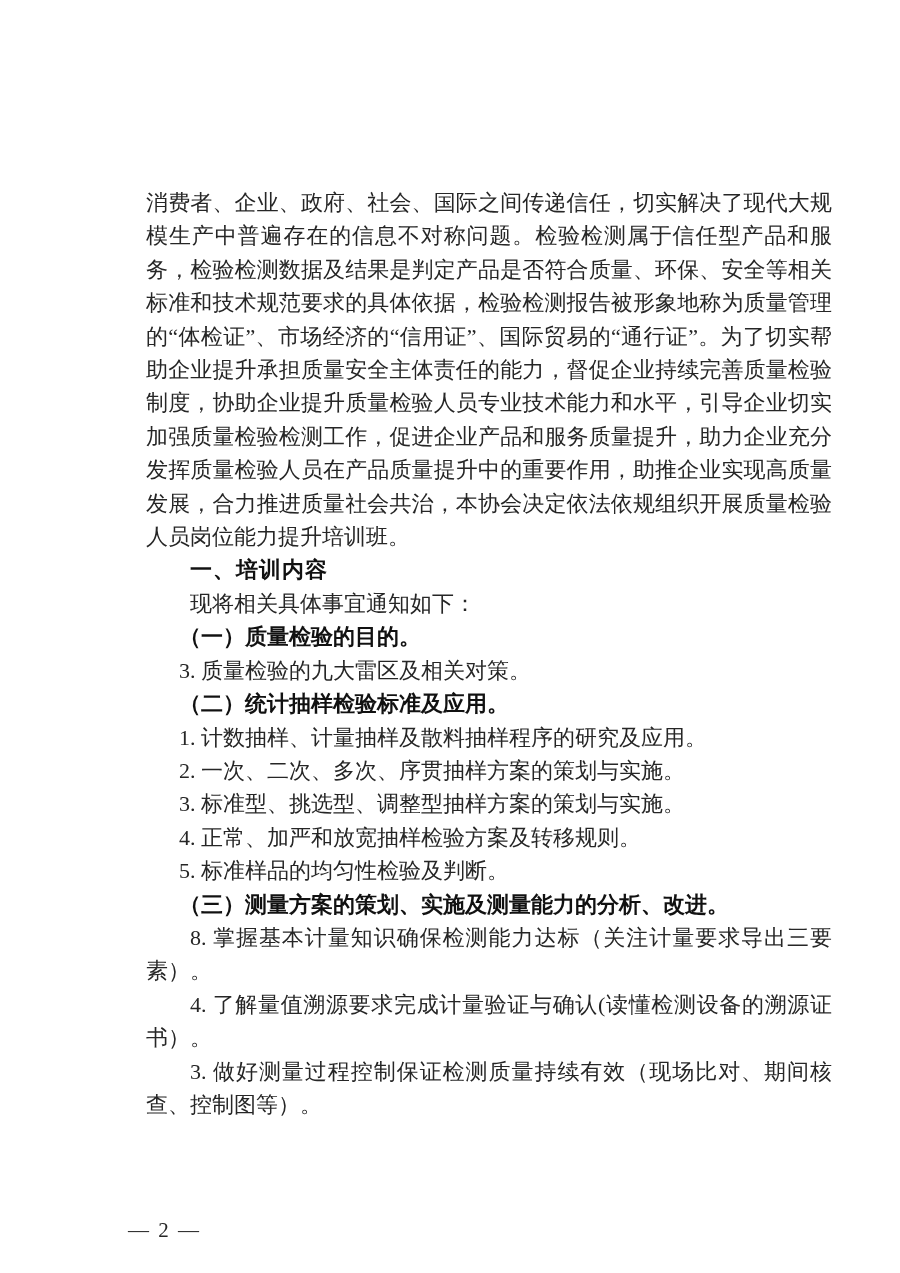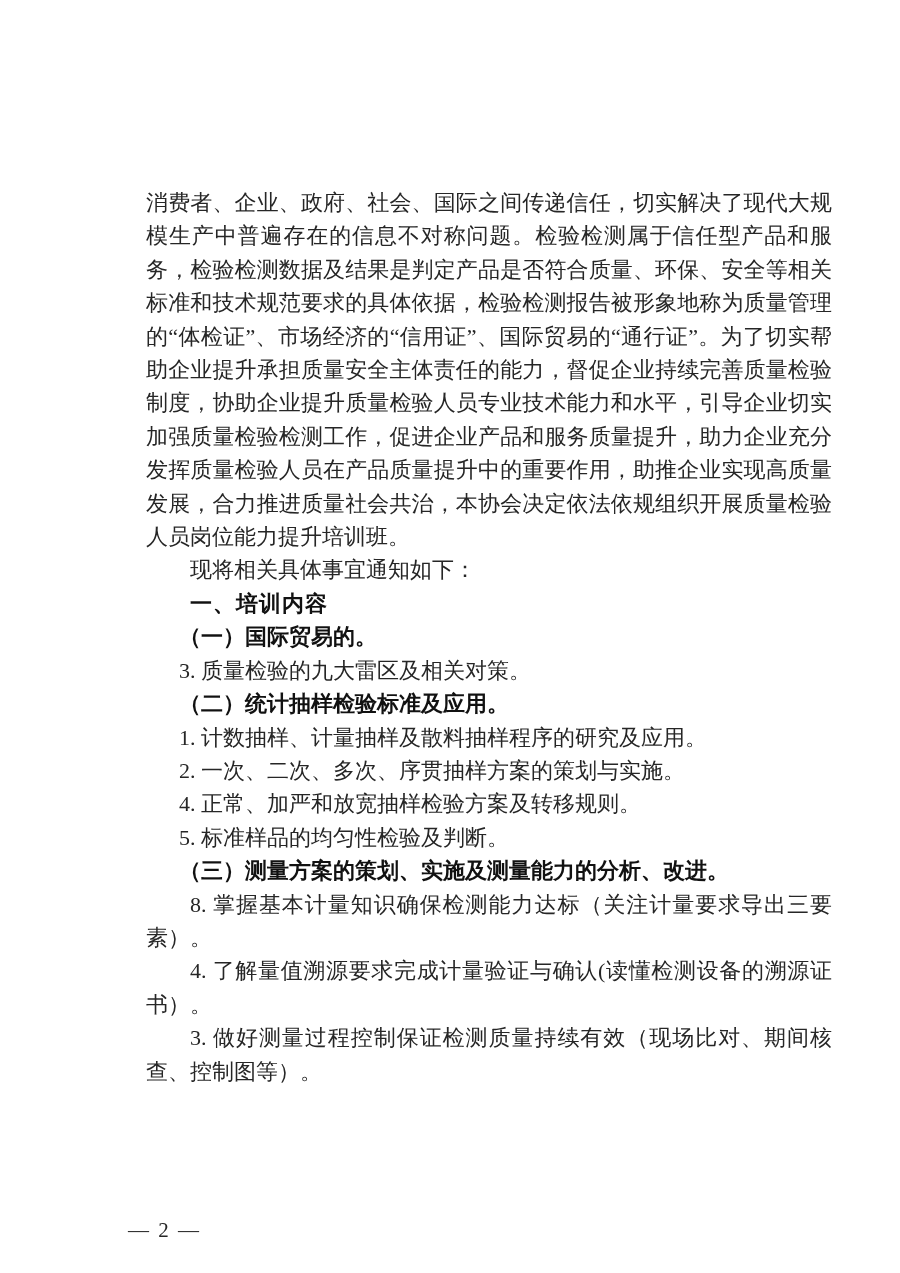--- a/index.html
+++ b/index.html
@@ -45,30 +45,31 @@
   }
 </style>
 </head>
 <body>
 
 <div class="page">
   <div class="content">
 
     <p>消费者、企业、政府、社会、国际之间传递信任，切实解决了现代大规模生产中普遍存在的信息不对称问题。检验检测属于信任型产品和服务，检验检测数据及结果是判定产品是否符合质量、环保、安全等相关标准和技术规范要求的具体依据，检验检测报告被形象地称为质量管理的“体检证”、市场经济的“信用证”、国际贸易的“通行证”。为了切实帮助企业提升承担质量安全主体责任的能力，督促企业持续完善质量检验制度，协助企业提升质量检验人员专业技术能力和水平，引导企业切实加强质量检验检测工作，促进企业产品和服务质量提升，助力企业充分发挥质量检验人员在产品质量提升中的重要作用，助推企业实现高质量发展，合力推进质量社会共治，本协会决定依法依规组织开展质量检验人员岗位能力提升培训班。</p>
 
+    <p class="ind2 hd hd-sans">一、培训内容</p>
+
     <p class="ind2">现将相关具体事宜通知如下：</p>
 
-    <p class="ind2 hd hd-sans">一、培训内容</p>
-
-    <p class="ind15 hd">（一）国际贸易的。</p>
+    <p class="ind15 hd">（一）质量检验的目的。</p>
     <p class="ind15">3. 质量检验的九大雷区及相关对策。</p>
 
     <p class="ind15 hd">（二）统计抽样检验标准及应用。</p>
     <p class="ind15">1. 计数抽样、计量抽样及散料抽样程序的研究及应用。</p>
     <p class="ind15">2. 一次、二次、多次、序贯抽样方案的策划与实施。</p>
+    <p class="ind15">3. 标准型、挑选型、调整型抽样方案的策划与实施。</p>
     <p class="ind15">4. 正常、加严和放宽抽样检验方案及转移规则。</p>
     <p class="ind15">5. 标准样品的均匀性检验及判断。</p>
 
     <p class="ind15 hd">（三）测量方案的策划、实施及测量能力的分析、改进。</p>
     <p class="ind2">8. 掌握基本计量知识确保检测能力达标（关注计量要求导出三要素）。</p>
     <p class="ind2">4. 了解量值溯源要求完成计量验证与确认(读懂检测设备的溯源证书）。</p>
     <p class="ind2">3. 做好测量过程控制保证检测质量持续有效（现场比对、期间核查、控制图等）。</p>
 
   </div>
 

